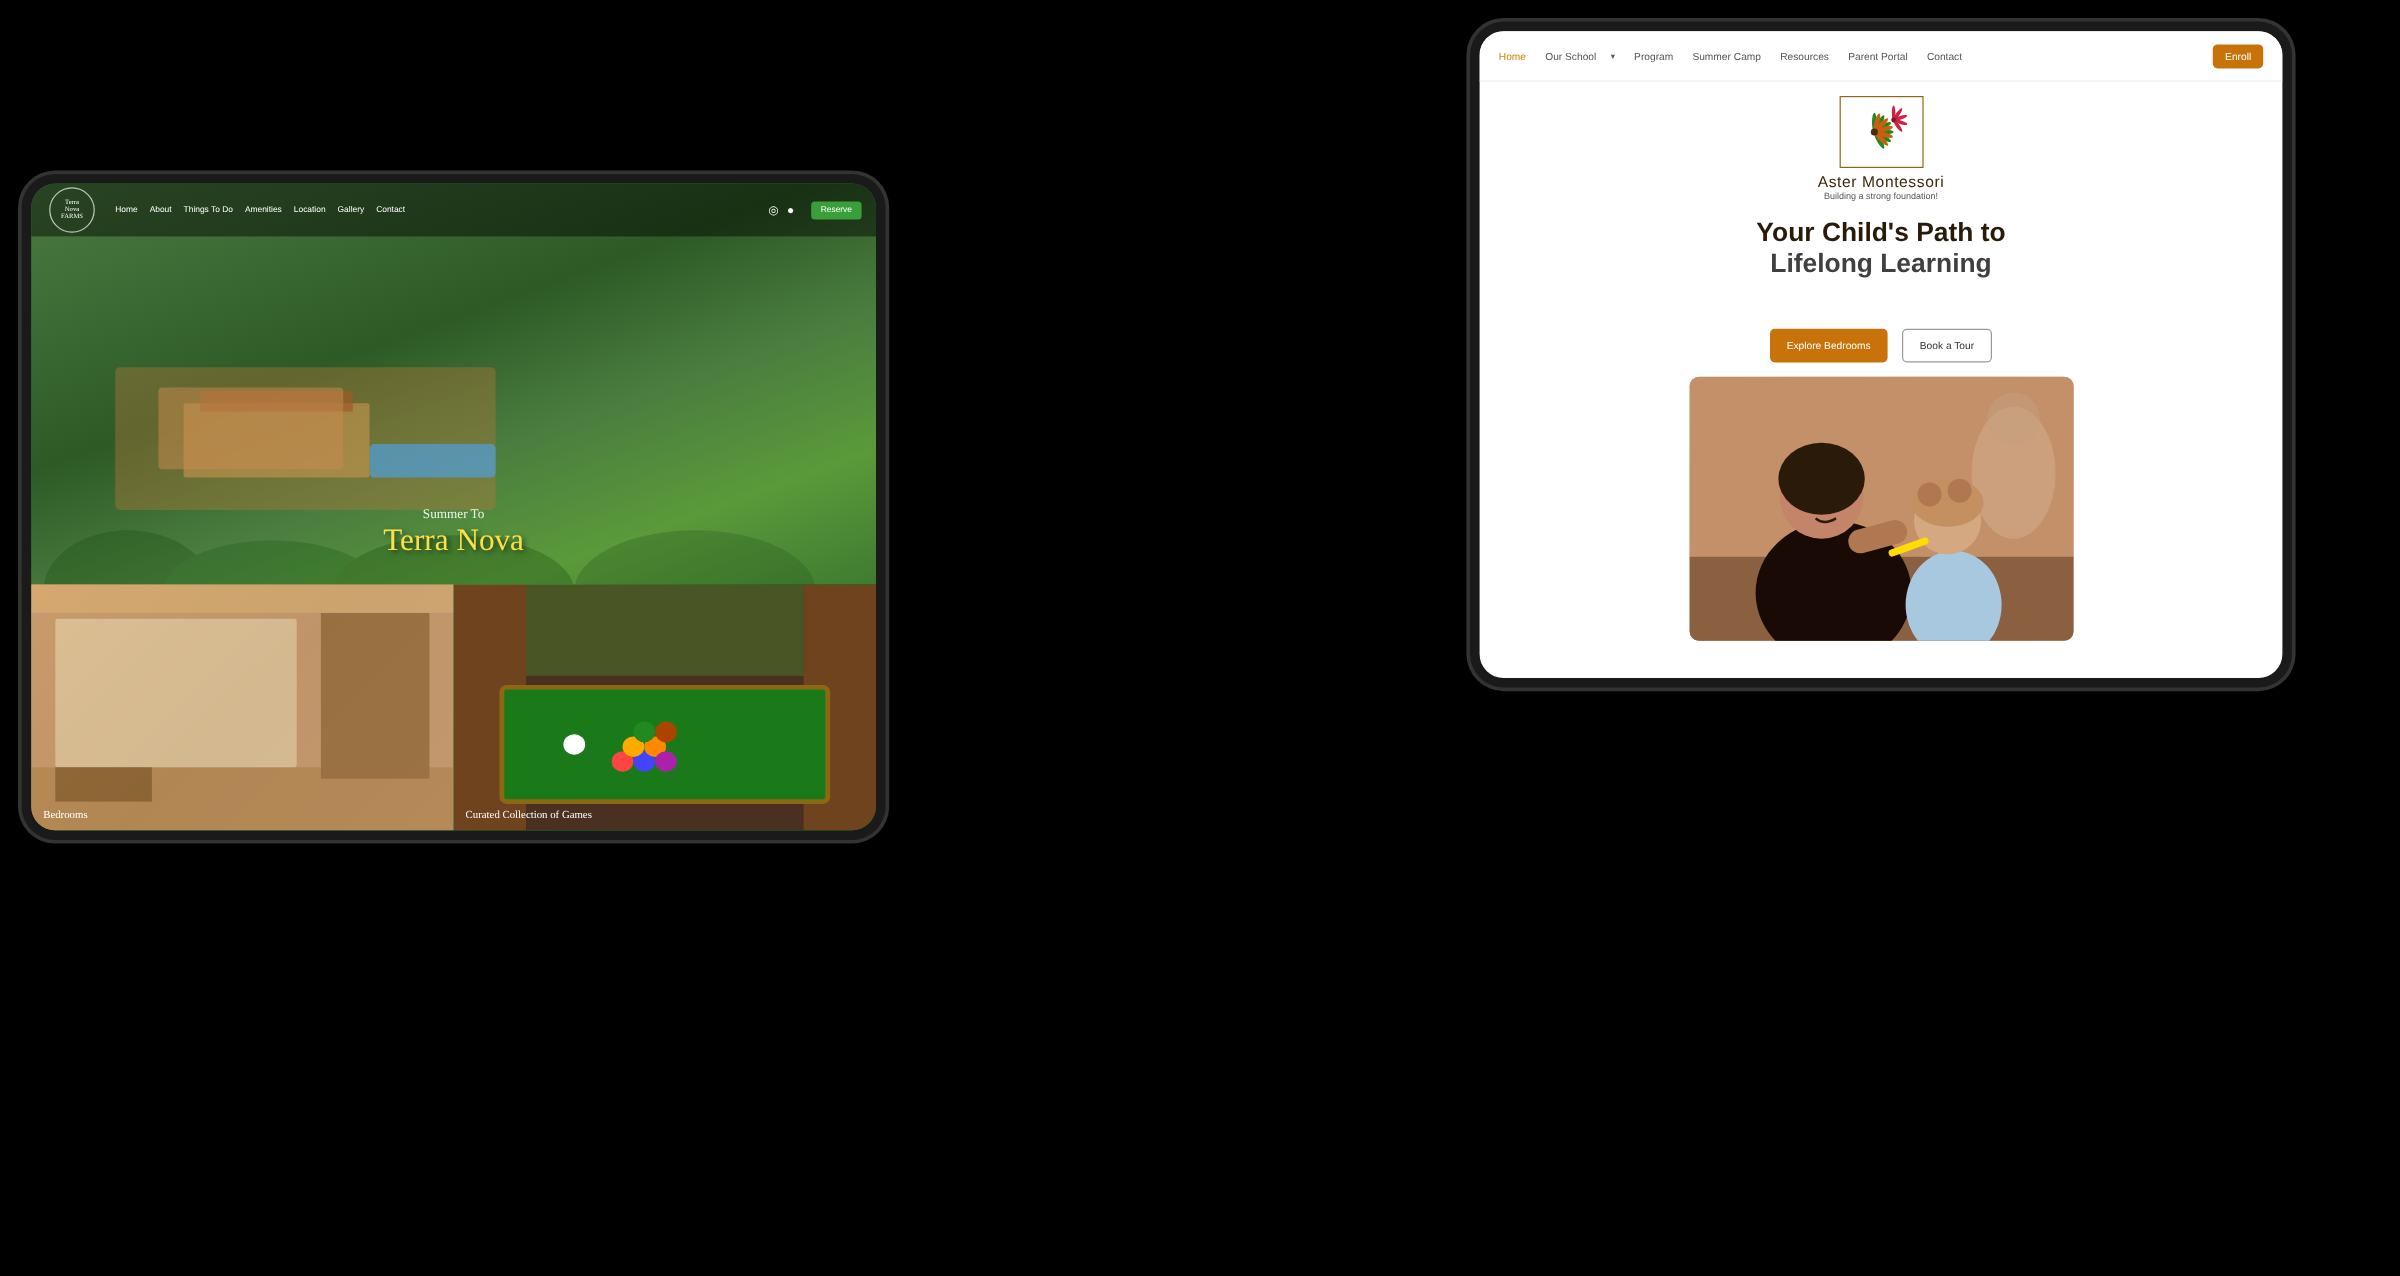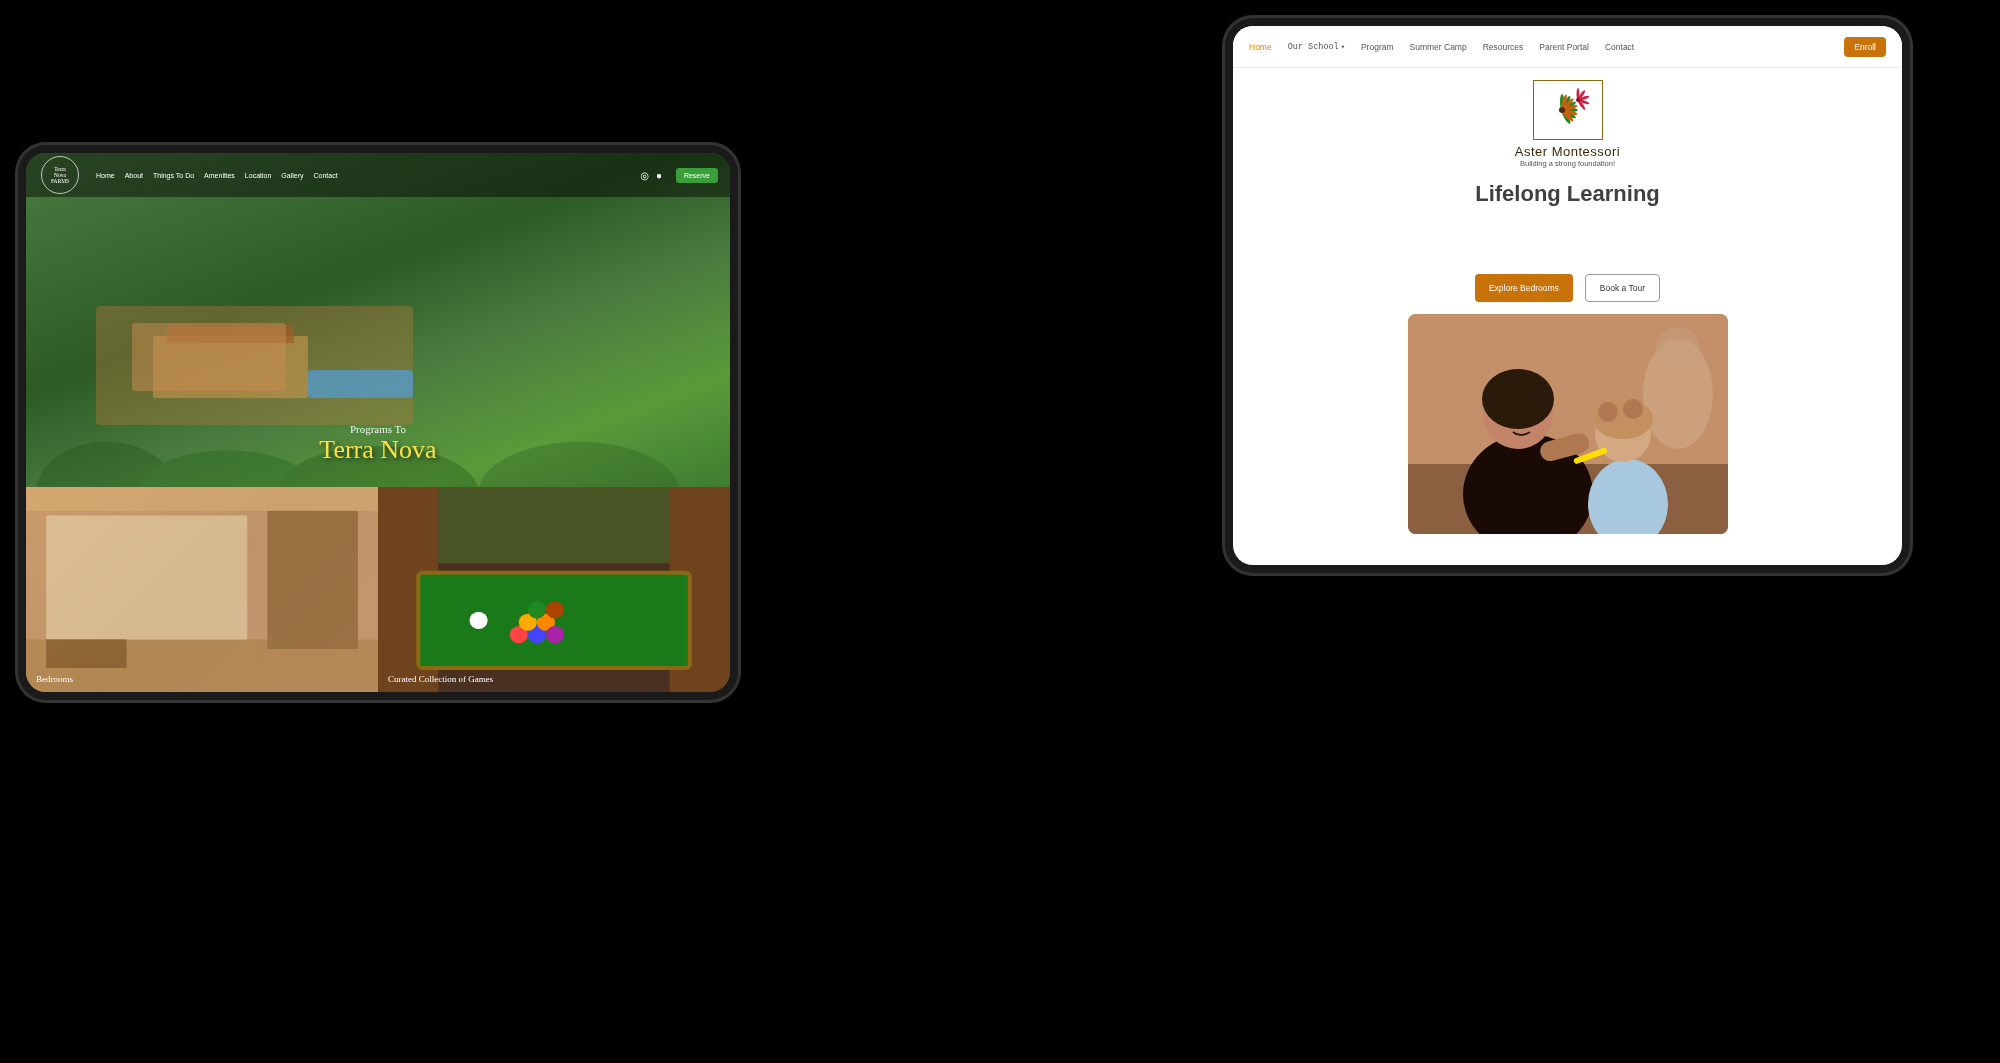--- a/index.html
+++ b/index.html
@@ -236,22 +236,21 @@
       color: #555;
       text-decoration: none;
       white-space: nowrap;
     }
     .am-nav-link.active {
       color: #d4840a;
     }
     .am-nav-link-dropdown {
       display: flex;
       align-items: center;
-      gap: 2px;
-      font-family: Liberation Mono, monospace;
+      gap: 12px;
     }
     .am-enroll-btn {
       background: #c8720a;
       color: white;
       border: none;
       border-radius: 4px;
       padding: 5px 10px;
       font-size: 8.5px;
       cursor: pointer;
       margin-left: auto;
@@ -356,21 +355,21 @@
           <ellipse cx="200" cy="180" rx="90" ry="50" fill="#1a5a15"></ellipse>
           <ellipse cx="350" cy="180" rx="100" ry="55" fill="#1a4a10"></ellipse>
           <ellipse cx="550" cy="180" rx="100" ry="60" fill="#2a5a20"></ellipse>
         </svg>
 
         <div style="position:absolute;bottom:28%;left:18%;width:22%;height:18%;background:rgba(200,150,80,0.6);border-radius:2px;"></div>
         <div style="position:absolute;bottom:44%;left:20%;width:18%;height:5%;background:rgba(160,90,40,0.7);"></div>
       </div>
 
       <div class="tn-hero-text">
-        <div class="tn-welcome">Programs To</div>
+        <div class="tn-welcome">Summer To</div>
         <div class="tn-title">Terra Nova</div>
       </div>
     </div>
 
     <div class="tn-nav">
       <div class="tn-logo">
         <div class="tn-logo-circle">
           <div class="tn-logo-text">Terra<br>Nova<br>FARMS</div>
         </div>
       </div>
@@ -481,20 +480,21 @@
             <ellipse cx="0" cy="-6" rx="1.5" ry="6" fill="#cc2244" transform="rotate(144)"></ellipse>
             <circle cx="0" cy="0" r="2" fill="#8a1020"></circle>
           </g>
         </svg>
       </div>
       <div class="am-logo-name">Aster Montessori</div>
       <div class="am-logo-tagline">Building a strong foundation!</div>
     </div>
 
     <div class="am-hero-text">
+      <div class="am-hero-line1">Your Child's Path to</div>
       <div class="am-hero-line2">Lifelong Learning</div>
     </div>
 
     <div class="am-buttons">
       <button class="am-btn-primary">Explore Bedrooms</button>
       <button class="am-btn-secondary">Book a Tour</button>
     </div>
 
     <div class="am-image-area">
       <svg width="320" height="220" viewBox="0 0 320 220">

